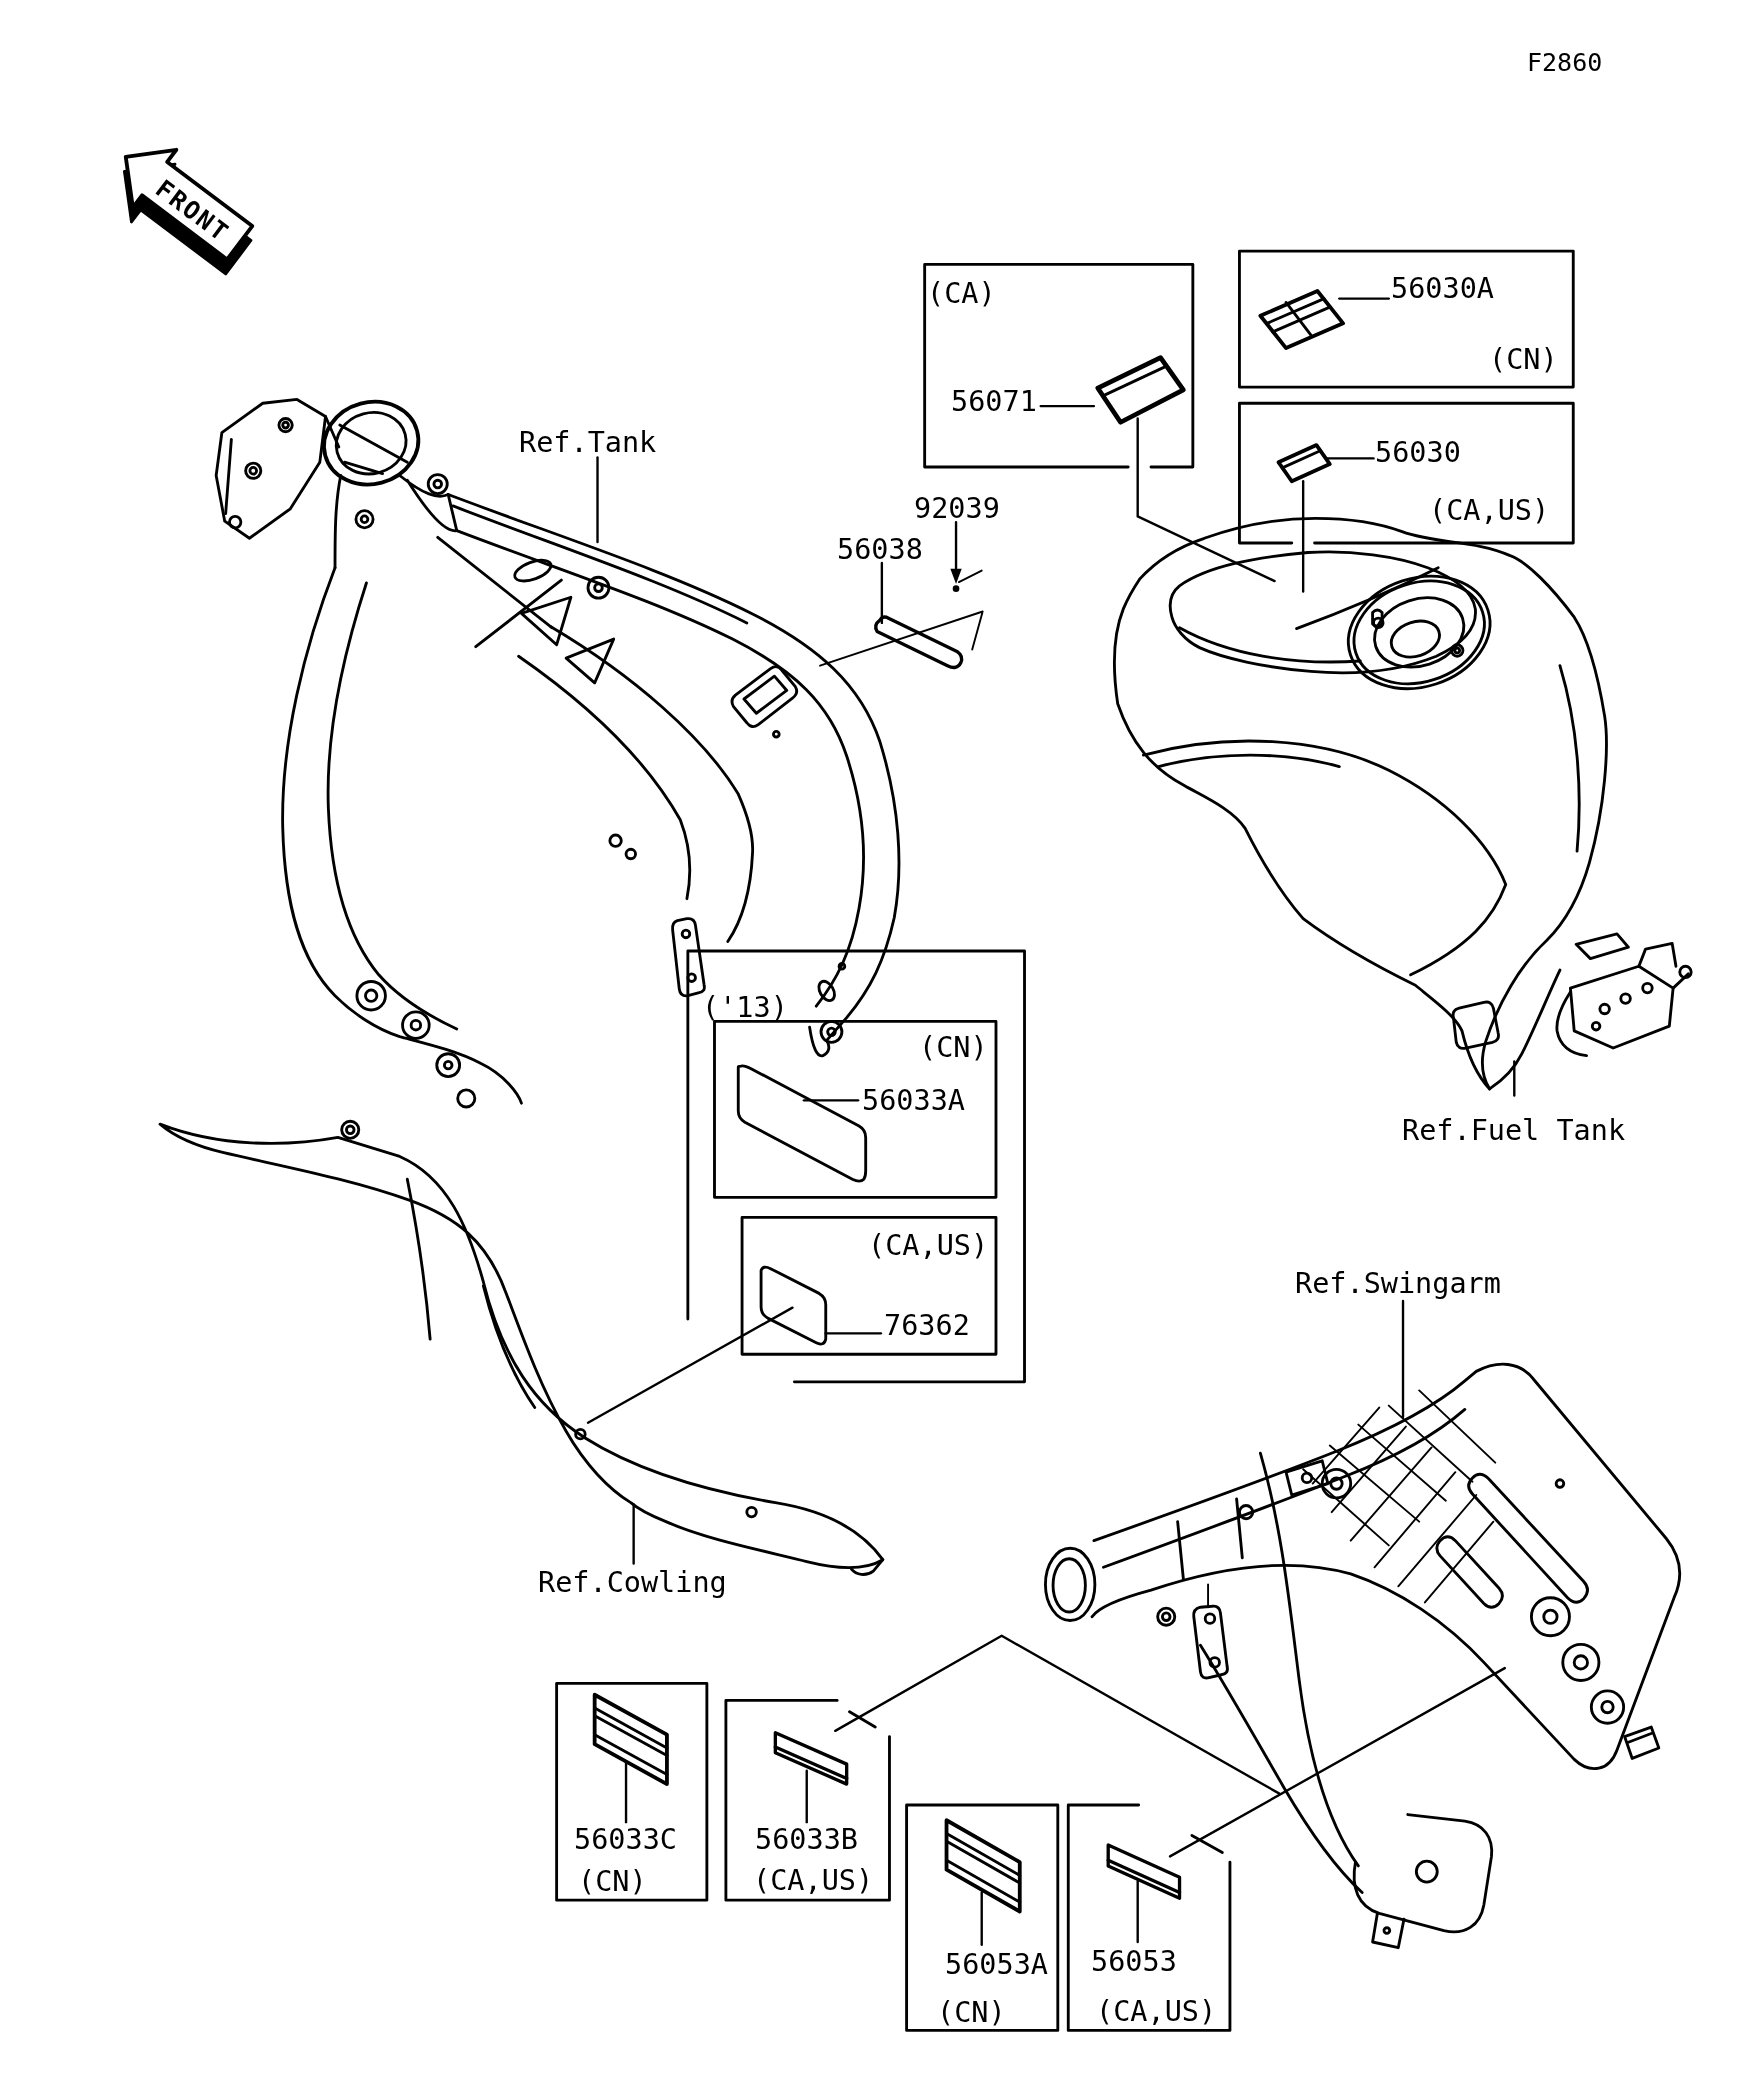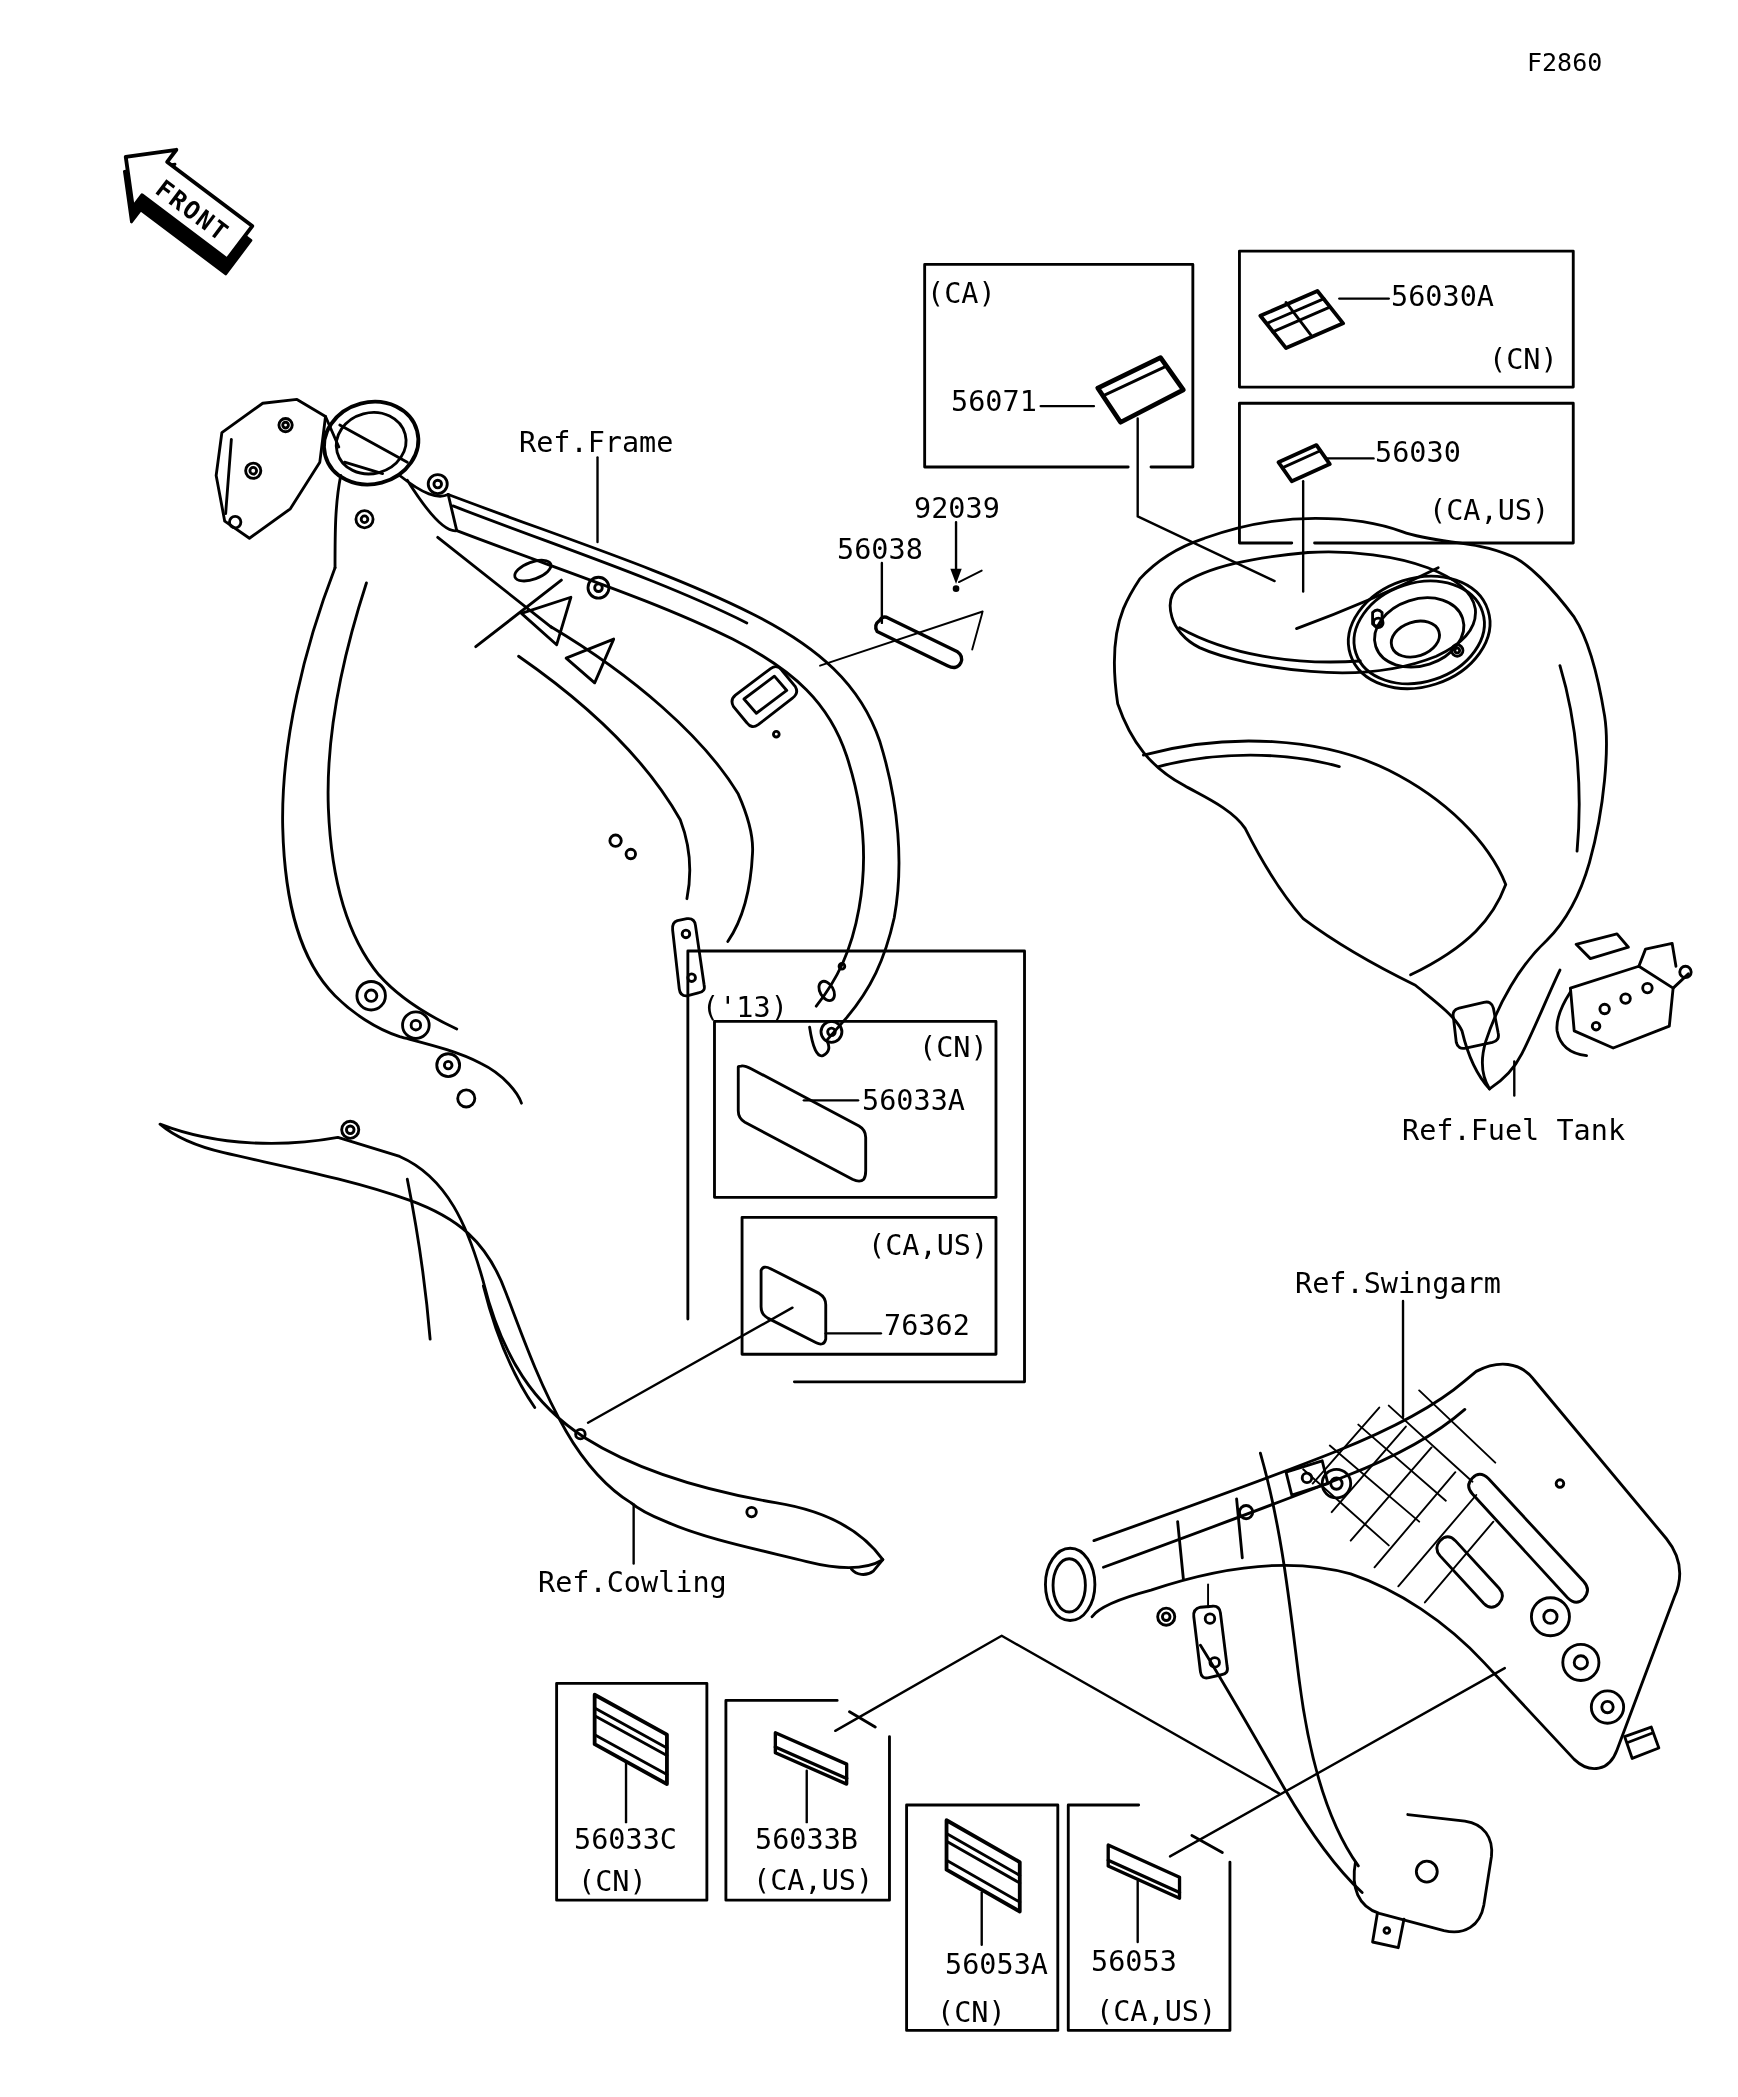--- a/index.html
+++ b/index.html
@@ -263,32 +263,32 @@
     </g>
     <g>
       <polygon points="999,598 1011,598 1005,614" fill="#000" stroke="none"></polygon>
       <circle cx="1005" cy="619" r="3.5" fill="#000" stroke="none"></circle>
     </g>
   </g>
 </svg>
 
 <div class="lbl code" style="left:1527px;top:50px;">F2860</div>
 
-<div class="lbl" style="left:519px;top:428px;">Ref.Frame</div>
+<div class="lbl" style="left:519px;top:428px;">Ref.Tank</div>
 <div class="lbl" style="left:1402px;top:1100px;margin-top:16px;">Ref.Fuel Tank</div>
 <div class="lbl" style="left:538px;top:1568px;">Ref.Cowling</div>
 <div class="lbl" style="left:1295px;top:1269px;">Ref.Swingarm</div>
 
 <div class="lbl" style="left:914px;top:494px;">92039</div>
 <div class="lbl" style="left:837px;top:535px;">56038</div>
 
 <div class="lbl" style="left:927px;top:279px;">(CA)</div>
 <div class="lbl" style="left:951px;top:387px;">56071</div>
 
-<div class="lbl" style="left:1391px;top:282px;">56030A</div>
+<div class="lbl" style="left:1391px;top:274px;">56030A</div>
 <div class="lbl" style="left:1489px;top:345px;">(CN)</div>
 
 <div class="lbl" style="left:1375px;top:438px;">56030</div>
 <div class="lbl" style="left:1429px;top:496px;">(CA,US)</div>
 
 <div class="lbl" style="left:702px;top:964px;margin-top:29px;">('13)</div>
 <div class="lbl" style="left:919px;top:1033px;">(CN)</div>
 <div class="lbl" style="left:862px;top:1086px;">56033A</div>
 <div class="lbl" style="left:868px;top:1231px;">(CA,US)</div>
 <div class="lbl" style="left:884px;top:1311px;">76362</div>

